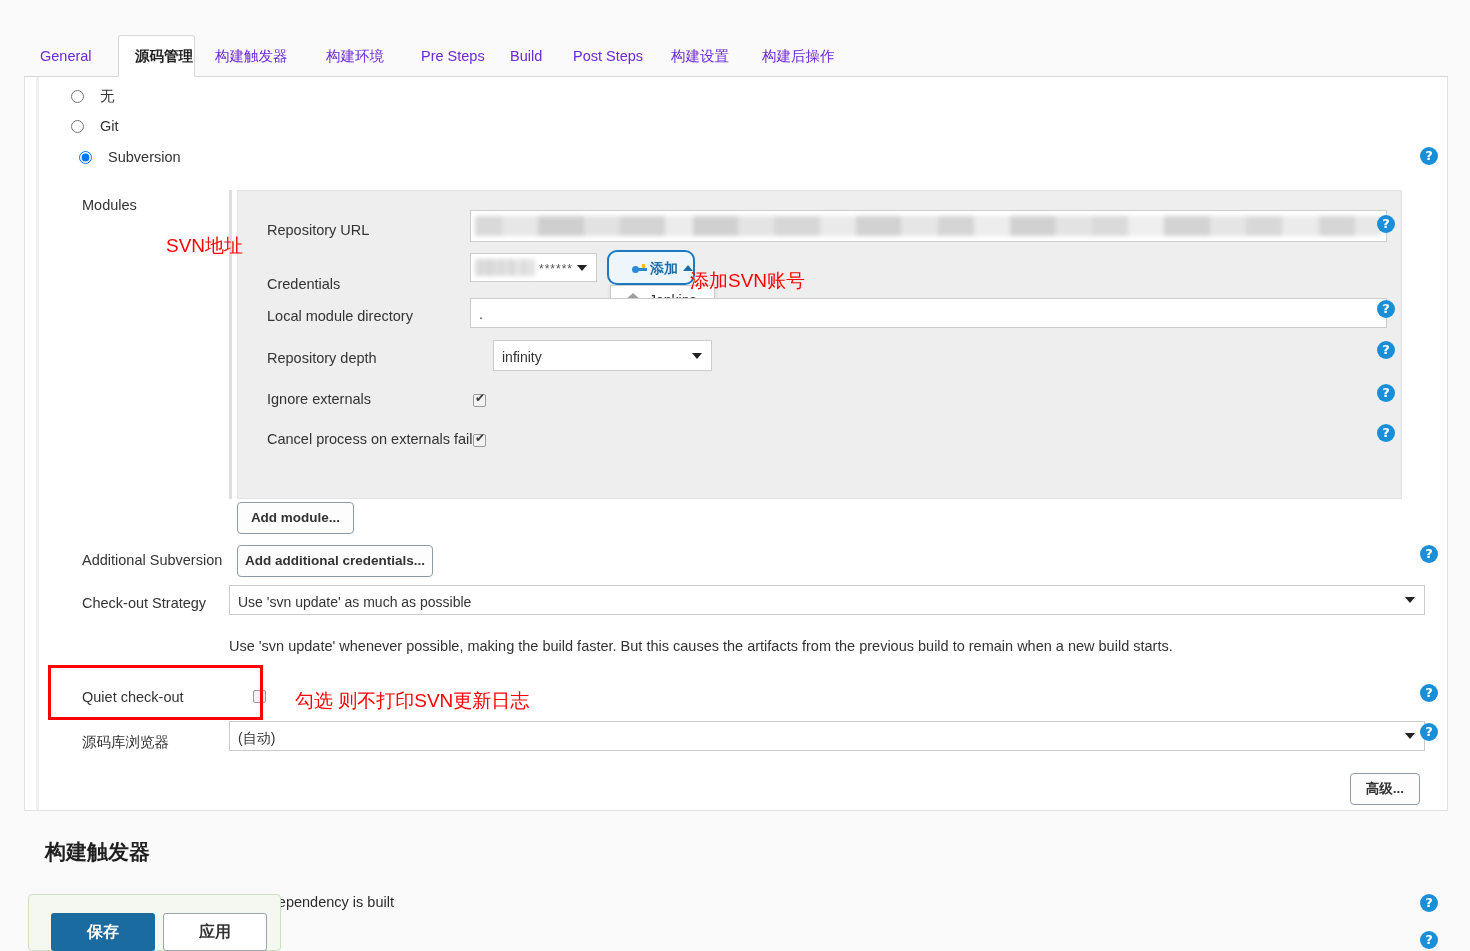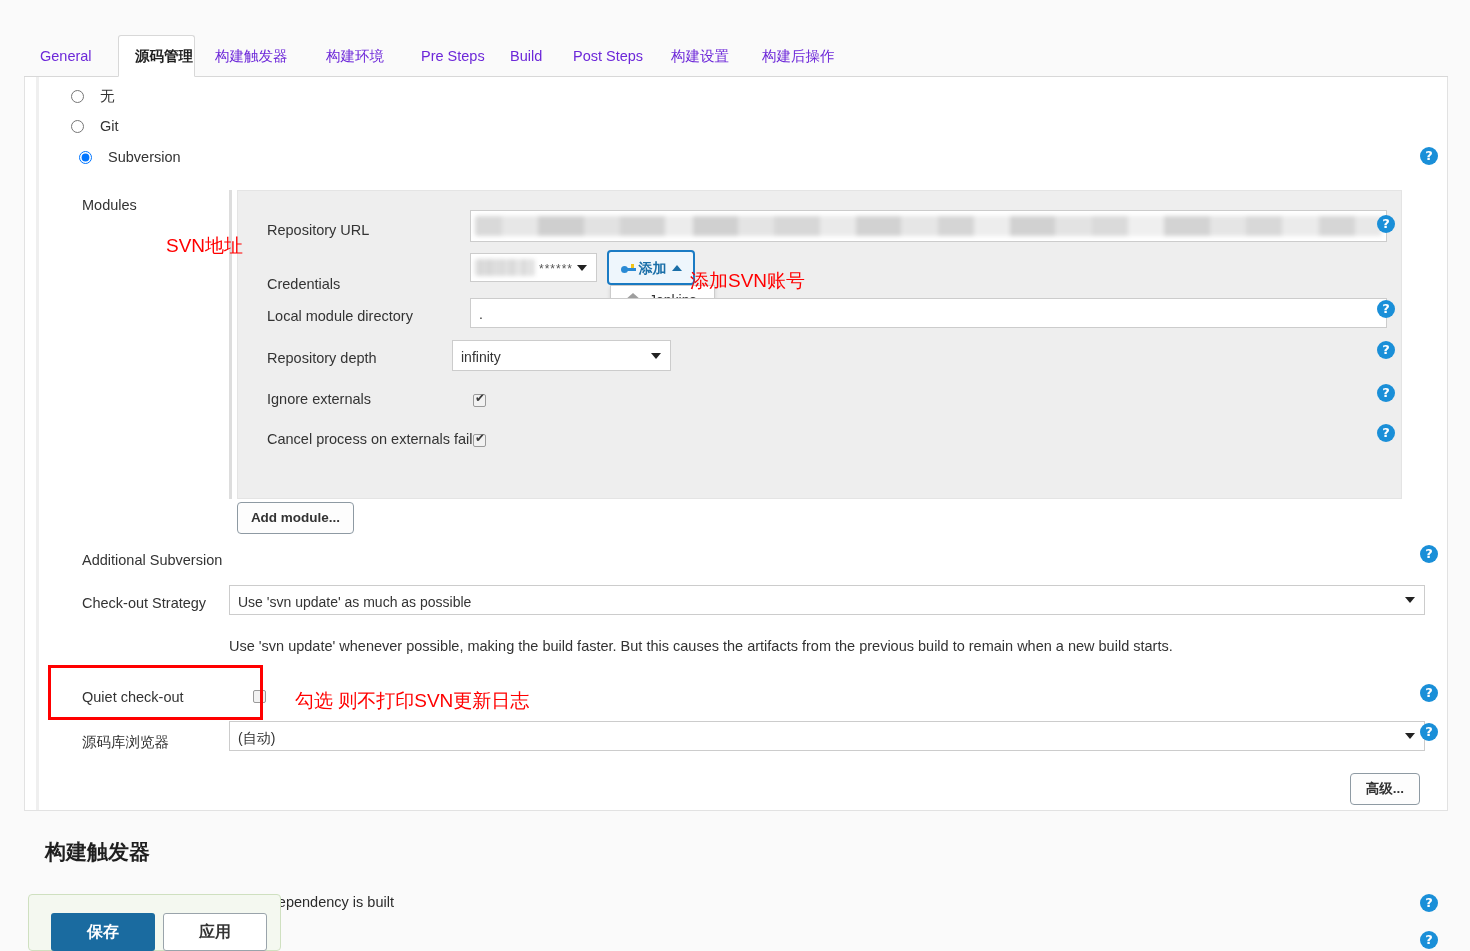--- a/index.html
+++ b/index.html
@@ -108,23 +108,23 @@
   
   .btn{
     position:absolute;box-sizing:border-box;
     background:#fdfdfd;border:1px solid #8e9aa3;border-radius:4px;
     font-size:13.5px;font-weight:bold;color:#333;
     text-align:center;cursor:pointer;
   }
 
   .addbtn{
     position:absolute;box-sizing:border-box;
-    background:#eef6fc;border:2px solid #1a7bc4;border-radius:4px;
+    background:#eef6fc;border:2px solid #1a7bc4;border-radius:10px;
     color:#1a6fa8;font-size:14px;font-weight:bold;cursor:pointer;
-    text-align:center;
+    text-align:right;
   }
   .keyicon{
     display:inline-block;width:16px;height:10px;position:relative;vertical-align:-1px;margin-right:2px;
   }
   .keyicon::before{
     content:"";position:absolute;left:0;top:2px;width:7px;height:7px;border-radius:50%;
     background:#2a8ad4;
   }
   .keyicon::after{
     content:"";position:absolute;left:6px;top:4px;width:9px;height:3px;background:#2a8ad4;
@@ -253,34 +253,35 @@
           <span class="houseicon">
             <span class="roof"></span><span class="body"></span><span class="dot"></span>
           </span><span>Jenkins</span>
         </div>
       </div>
 
       <div class="frow-label" style="left:228px;top:231px;">Local module directory</div>
       <div class="txtfield" style="left:431px;top:221px;width:917px;height:30px;">.</div>
 
       <div class="frow-label" style="left:228px;top:273px;">Repository depth</div>
-      <div class="selectfield" style="left:413px;top:263px;width:219px;height:31px;">
+      <div class="selectfield" style="left:454px;top:263px;width:219px;height:31px;">
         <span>infinity</span>
         <span class="caret"></span>
       </div>
 
       <div class="frow-label" style="left:228px;top:314px;text-align:center;">Ignore externals</div>
       <div class="cbx checked" style="left:434px;top:317px;"></div>
 
       <div class="frow-label" style="left:228px;top:354px;">Cancel process on externals fail</div>
       <div class="cbx checked" style="left:434px;top:357px;"></div>
 
       <div class="btn" style="left:198px;top:425px;width:117px;height:32px;line-height:30px;">Add module...</div>
 
       <div class="frow-label" style="left:43px;top:475px;">Additional Subversion</div>
+      <div class="btn" style="left:198px;top:468px;width:196px;height:32px;line-height:30px;">Add additional credentials...</div>
 
       <div class="frow-label" style="left:43px;top:518px;">Check-out Strategy</div>
       <div class="selectfield" style="left:190px;top:508px;width:1196px;height:30px;">
         <span>Use 'svn update' as much as possible</span>
         <span class="caret"></span>
       </div>
       <div class="descnote" style="left:190px;top:561px;width:1190px;">Use 'svn update' whenever possible, making the build faster. But this causes the artifacts from the previous build to remain when a new build starts.</div>
 
       <div class="frow-label" style="left:43px;top:612px;">Quiet check-out</div>
       <div class="cbx" style="left:214px;top:613px;"></div>

